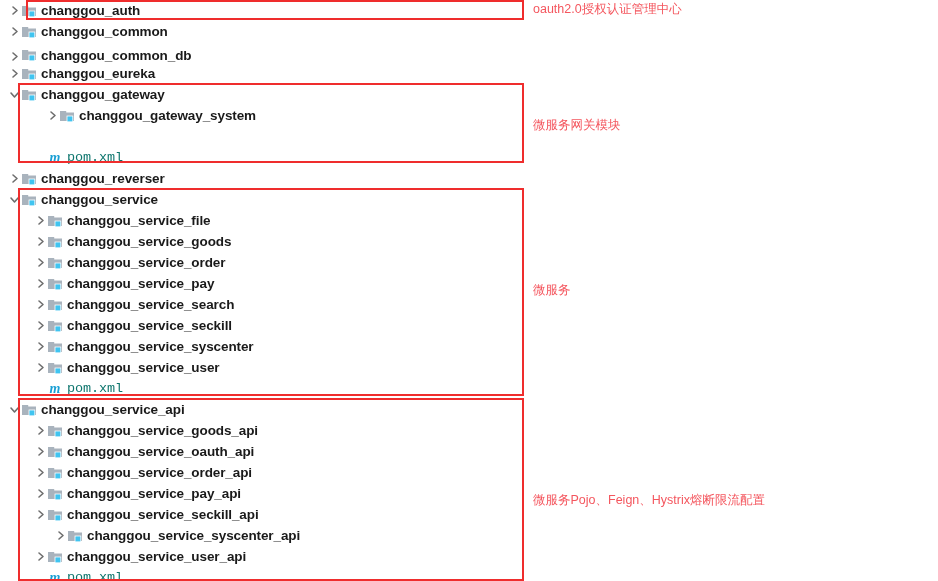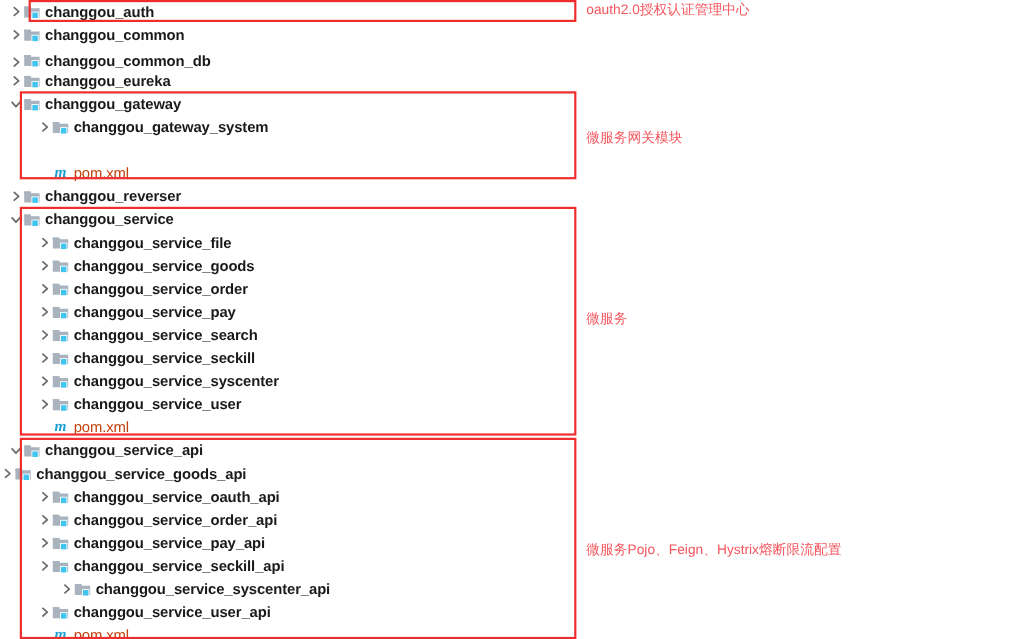--- a/index.html
+++ b/index.html
@@ -54,22 +54,23 @@
   .ico-module { display: block; }
 
   .node-label {
     font-size: 13.5px;
     font-weight: bold;
     color: #1a1a1a;
     letter-spacing: -0.1px;
   }
   .node-label.file {
     font-weight: normal;
-    color: #c2410c;
+    color: #0f766e;
     font-size: 13.5px;
+    font-family: Liberation Mono, monospace;
   }
 
   .maven-m {
     flex: 0 0 16px;
     width: 16px;
     height: 16px;
     margin-right: 4px;
     font-family: "Liberation Serif", "DejaVu Serif", serif;
     font-style: italic;
     font-weight: bold;
@@ -172,21 +173,21 @@
       <span class="node-icon">
         <svg class="ico-module" width="16" height="16" viewBox="0 0 16 16" aria-hidden="true">
           <path d="M1 3 h5 l1.2 1.6 H15 V13 H1 Z" fill="#a9b3bd"></path>
           <rect x="1" y="3" width="6.2" height="2" fill="#a9b3bd"></rect>
           <rect x="7.6" y="7.6" width="6.6" height="6.6" fill="#ffffff"></rect>
           <rect x="8.4" y="8.4" width="5" height="5" fill="#40c4f0"></rect>
         </svg>
       </span>
       <span class="node-label">changgou_gateway</span>
     </div>
-    <div class="tree-row" style="top: 105px; padding-left: 34px;">
+    <div class="tree-row" style="top: 105px; padding-left: 46px;">
       <span class="chevron">
         <svg width="13" height="13" viewBox="0 0 13 13" aria-hidden="true">
           <path d="M5 3 L9 6.5 L5 10" fill="none" stroke="#6e6e6e" stroke-width="1.6" stroke-linecap="round" stroke-linejoin="round"></path>
         </svg>
       </span>
       <span class="node-icon">
         <svg class="ico-module" width="16" height="16" viewBox="0 0 16 16" aria-hidden="true">
           <path d="M1 3 h5 l1.2 1.6 H15 V13 H1 Z" fill="#a9b3bd"></path>
           <rect x="1" y="3" width="6.2" height="2" fill="#a9b3bd"></rect>
           <rect x="7.6" y="7.6" width="6.6" height="6.6" fill="#ffffff"></rect>
@@ -374,21 +375,21 @@
       <span class="node-icon">
         <svg class="ico-module" width="16" height="16" viewBox="0 0 16 16" aria-hidden="true">
           <path d="M1 3 h5 l1.2 1.6 H15 V13 H1 Z" fill="#a9b3bd"></path>
           <rect x="1" y="3" width="6.2" height="2" fill="#a9b3bd"></rect>
           <rect x="7.6" y="7.6" width="6.6" height="6.6" fill="#ffffff"></rect>
           <rect x="8.4" y="8.4" width="5" height="5" fill="#40c4f0"></rect>
         </svg>
       </span>
       <span class="node-label">changgou_service_api</span>
     </div>
-    <div class="tree-row" style="top: 420px; ">
+    <div class="tree-row" style="top: 420px; padding-left: 34px;">
       <span class="chevron">
         <svg width="13" height="13" viewBox="0 0 13 13" aria-hidden="true">
           <path d="M5 3 L9 6.5 L5 10" fill="none" stroke="#6e6e6e" stroke-width="1.6" stroke-linecap="round" stroke-linejoin="round"></path>
         </svg>
       </span>
       <span class="node-icon">
         <svg class="ico-module" width="16" height="16" viewBox="0 0 16 16" aria-hidden="true">
           <path d="M1 3 h5 l1.2 1.6 H15 V13 H1 Z" fill="#a9b3bd"></path>
           <rect x="1" y="3" width="6.2" height="2" fill="#a9b3bd"></rect>
           <rect x="7.6" y="7.6" width="6.6" height="6.6" fill="#ffffff"></rect>

